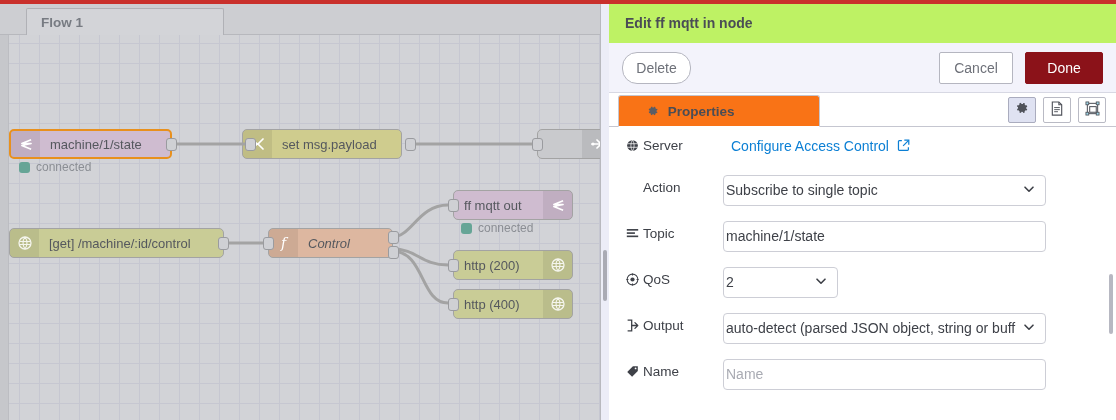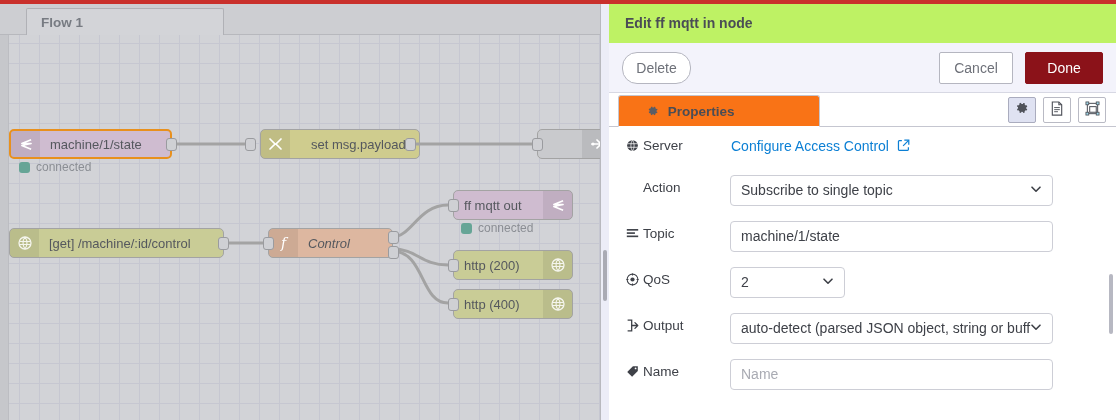--- a/index.html
+++ b/index.html
@@ -294,31 +294,31 @@
     left: 122px; top: 0;
     font-size: 14px;
     color: #0b7fd4;
     line-height: 26px;
     text-decoration: none;
     white-space: nowrap;
     cursor: pointer;
   }
   .ctl {
     position: absolute;
-    left: 121px;
+    left: 114px;
     top: 0;
     height: 31px;
     box-sizing: border-box;
     border: 1px solid #cdced6;
     border-radius: 4px;
     background: #ffffff;
     font-size: 14px;
     color: #3e4148;
     line-height: 29px;
-    padding-left: 10px;
+    padding-left: 2px;
     white-space: nowrap;
     overflow: hidden;
   }
   .ctl.wide { width: 323px; }
   .ctl.narrow { width: 115px; }
   .ctl .caret {
     position: absolute;
     right: 10px; top: 0;
     font-size: 12px;
     color: #4a4d55;
@@ -372,21 +372,21 @@
             </svg>
         </div>
         <div class="nlabel">machine/1/state</div>
       </div>
       <div class="port" style="left:166px; top:103px;"></div>
       <div class="status" style="left:19px; top:125px;">
         <span class="dot"></span>
         <span>connected</span>
       </div>
 
-      <div class="node c-change" style="left:260px; top:94px; width:160px;gap:11px;">
+      <div class="node c-change" style="left:242px; top:94px; width:160px;">
         <div class="nicon">
           <svg width="16" height="16" viewBox="0 0 16 16">
               <path d="M2 3 L7 8 L2 13 M13 3 L8 8 L13 13" stroke="#fff" stroke-width="1.7" fill="none" stroke-linecap="round"></path>
               <path d="M2 3 L13 13 M2 13 L13 3" stroke="#fff" stroke-width="0" fill="none"></path>
             </svg>
         </div>
         <div class="nlabel">set msg.payload</div>
       </div>
       <div class="port" style="left:245px; top:103px;"></div>
       <div class="port" style="left:405px; top:103px;"></div>

